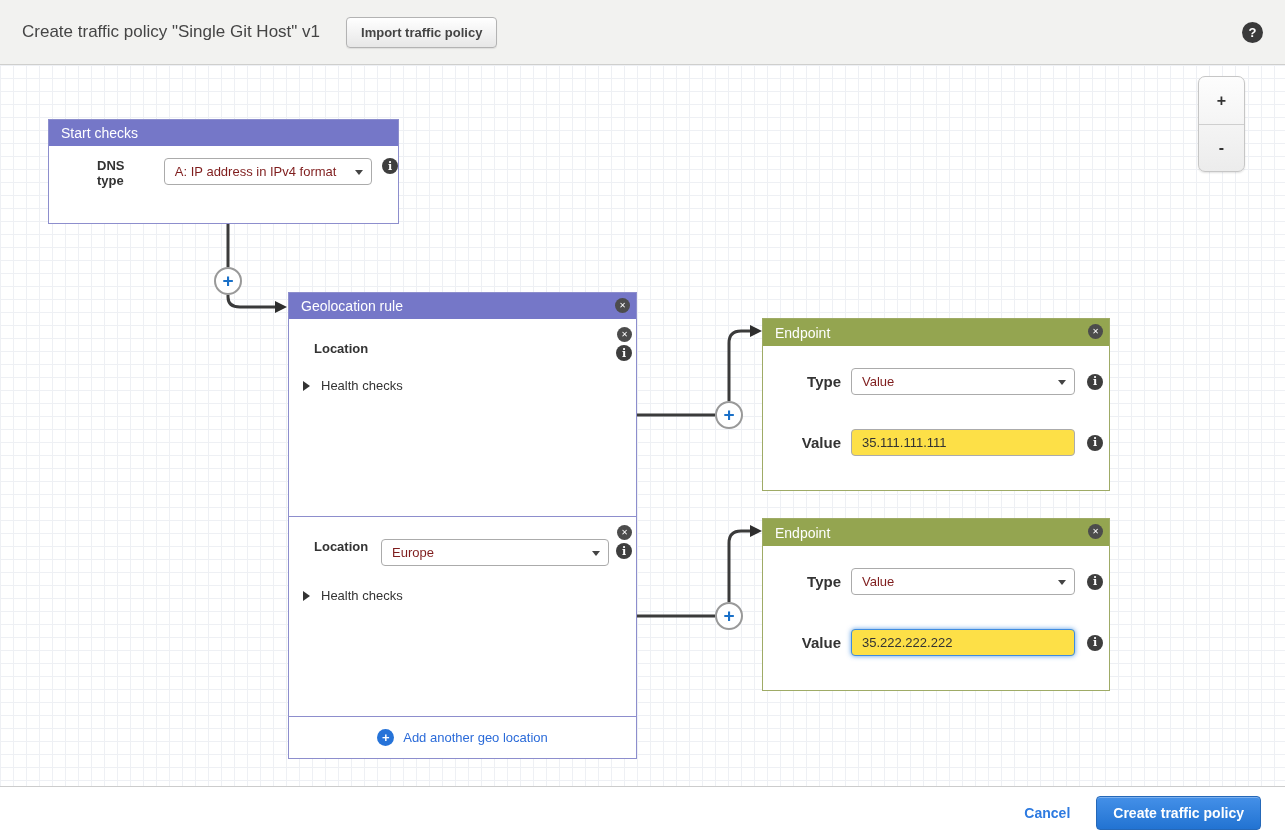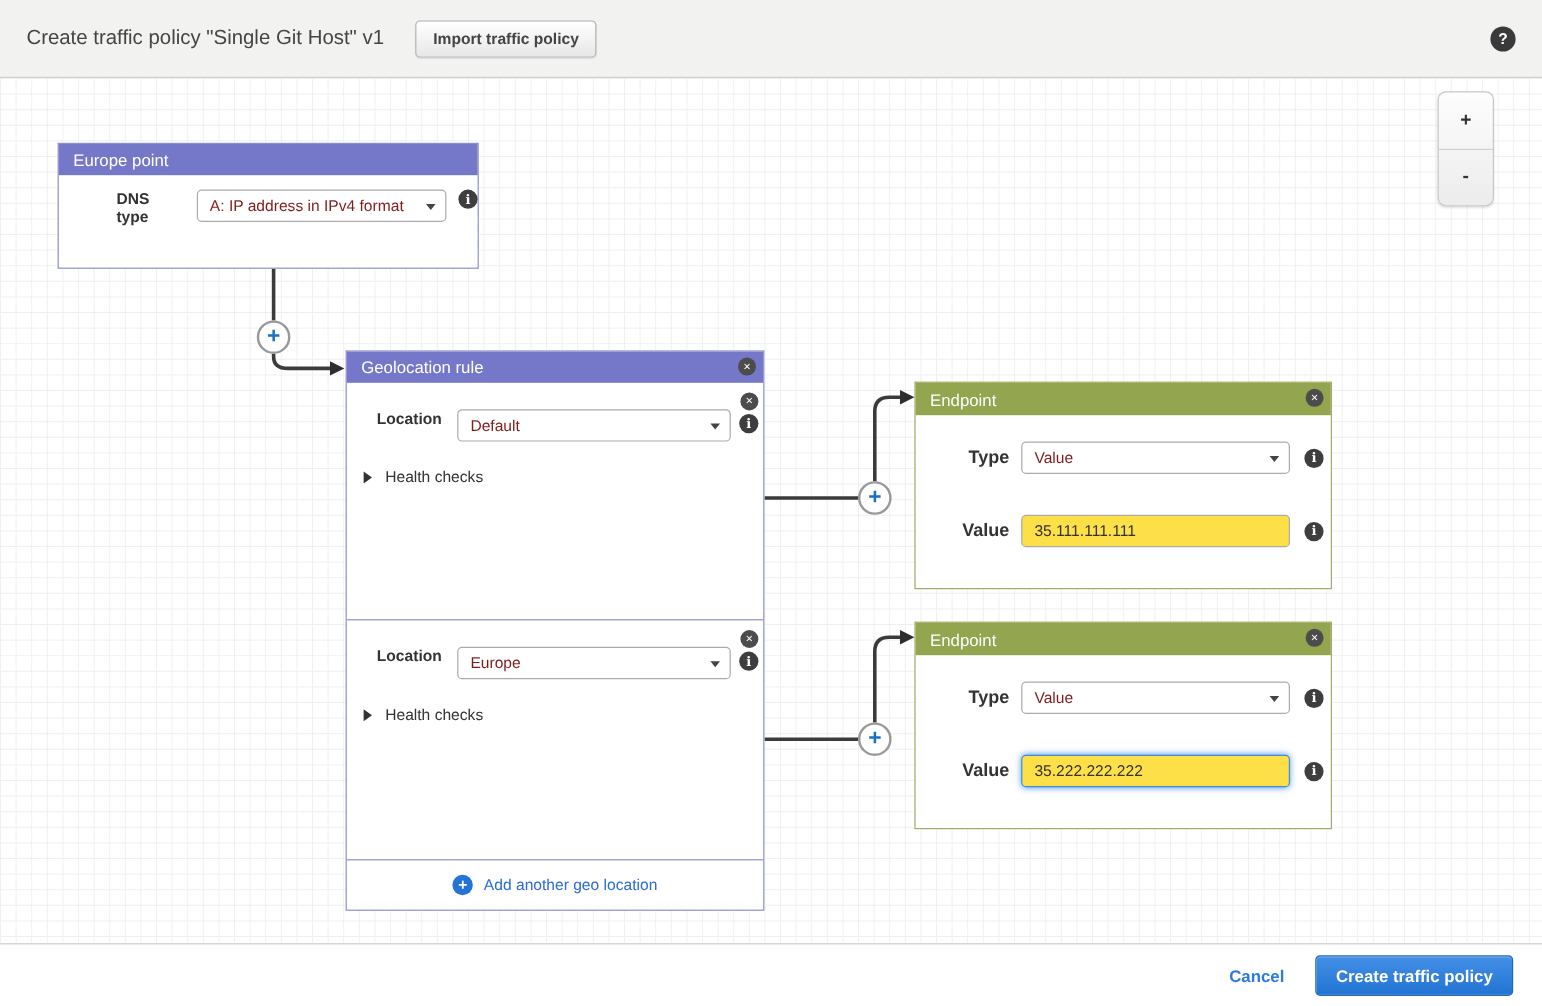--- a/index.html
+++ b/index.html
@@ -135,21 +135,21 @@
     </div>
     <div class="conn-plus" style="left:715px; top:336px;">
       <span>+</span>
     </div>
     <div class="conn-plus" style="left:715px; top:537px;">
       <span>+</span>
     </div>
 
     <section class="node purple-border" style="left:48px; top:54px; width:351px;">
       <div class="nhead purple">
-        <span>Europe point</span>
+        <span>Start checks</span>
       </div>
       <div class="start-body">
         <span class="lbl">DNS type</span>
         <div class="selectbox">
           <span>A: IP address in IPv4 format</span>
           <i class="caret"></i>
         </div>
         <span class="info-ic">i</span>
       </div>
     </section>
@@ -158,24 +158,20 @@
       <div class="nhead purple">
         <span>Geolocation rule</span>
         <span class="close-ic">✕</span>
       </div>
 
       <div class="geo-sec" style="height:197px;">
         <span class="close-ic sec-close">✕</span>
         <span class="info-ic sec-info">i</span>
         <div class="geo-row">
           <span class="lbl">Location</span>
-          <div class="selectbox">
-            <span>Default</span>
-            <i class="caret"></i>
-          </div>
         </div>
         <div class="hc-row">
           <i class="hc-tri"></i>
           <span class="hc-label">Health checks</span>
         </div>
       </div>
 
       <div class="geo-sec" style="height:200px; border-top:1px solid #8d8ecd;">
         <span class="close-ic sec-close">✕</span>
         <span class="info-ic sec-info">i</span>

